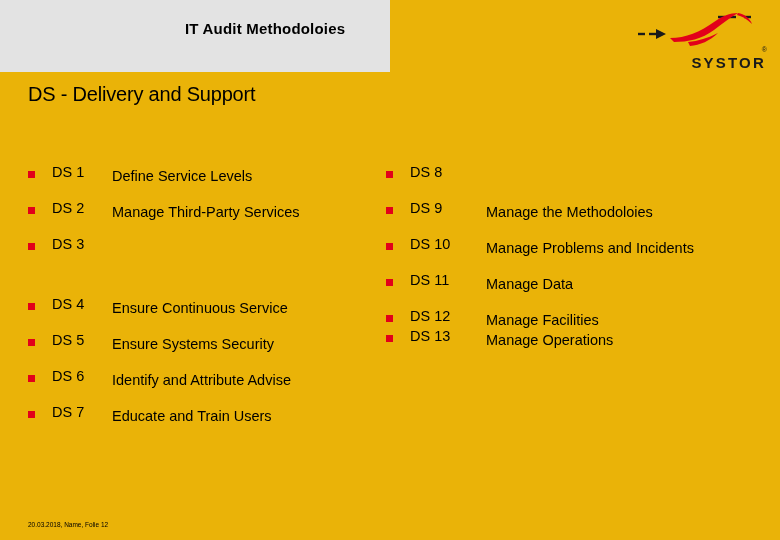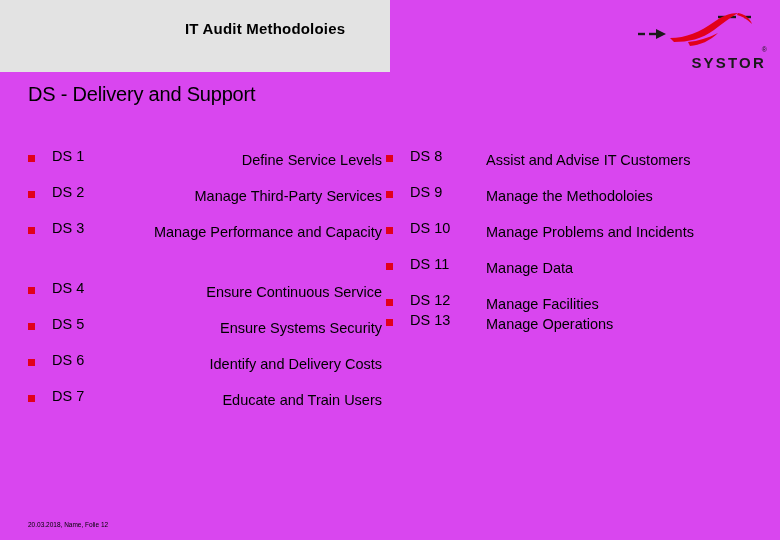--- a/index.html
+++ b/index.html
@@ -11,21 +11,21 @@
     height: 540px;
     background: #ffffff;
     font-family: "Liberation Sans", sans-serif;
     overflow: hidden;
     position: relative;
   }
   .slide {
     position: relative;
     width: 780px;
     height: 540px;
-    background: #d946ef;
+    background: #eab308;
   }
   
   .header-band {
     position: absolute;
     left: 0;
     top: 0;
     width: 390px;
     height: 72px;
     background: #e3e3e3;
   }
@@ -85,20 +85,21 @@
   .col {
     position: absolute;
     top: 148px;
   }
   .col-left { left: 28px; width: 360px; }
   .col-right { left: 386px; width: 380px; }
 
   .row {
     position: relative;
     min-height: 34px;
+    margin-top: 16px;
   }
   .bullet {
     position: absolute;
     left: 0;
     top: 7px;
     width: 7px;
     height: 7px;
     background: #e2001a;
   }
   .row-code {
@@ -108,21 +109,21 @@
     font-size: 14.5px;
     color: #000000;
   }
   .row-text {
     position: absolute;
     top: 0;
     font-size: 14.5px;
     color: #000000;
     line-height: 24px;
   }
-  .col-left .row-text { left: 102px; width: 252px; text-align: right; }
+  .col-left .row-text { left: 84px; width: 252px; }
   .col-right .row-text { left: 100px; width: 280px; }
 
   
   .footer {
     position: absolute;
     left: 28px;
     top: 521px;
     font-size: 6.5px;
     color: #000000;
   }
@@ -167,49 +168,47 @@
       <span class="row-text">Define Service Levels</span>
     </div>
     <div class="row" style="top:36px;position:absolute;width:360px;">
       <span class="bullet"></span>
       <span class="row-code">DS 2</span>
       <span class="row-text">Manage Third-Party Services</span>
     </div>
     <div class="row" style="top:72px;position:absolute;width:360px;">
       <span class="bullet"></span>
       <span class="row-code">DS 3</span>
-      <span class="row-text">Manage Performance and Capacity</span>
     </div>
     <div class="row" style="top:132px;position:absolute;width:360px;">
       <span class="bullet"></span>
       <span class="row-code">DS 4</span>
       <span class="row-text">Ensure Continuous Service</span>
     </div>
     <div class="row" style="top:168px;position:absolute;width:360px;">
       <span class="bullet"></span>
       <span class="row-code">DS 5</span>
       <span class="row-text">Ensure Systems Security</span>
     </div>
     <div class="row" style="top:204px;position:absolute;width:360px;">
       <span class="bullet"></span>
       <span class="row-code">DS 6</span>
-      <span class="row-text">Identify and Delivery Costs</span>
+      <span class="row-text">Identify and Attribute Advise</span>
     </div>
     <div class="row" style="top:240px;position:absolute;width:360px;">
       <span class="bullet"></span>
       <span class="row-code">DS 7</span>
       <span class="row-text">Educate and Train Users</span>
     </div>
   </div>
 
   <div class="col col-right">
     <div class="row" style="top:0px;position:absolute;width:380px;text-decoration:underline;">
       <span class="bullet"></span>
       <span class="row-code">DS 8</span>
-      <span class="row-text">Assist and Advise IT Customers</span>
     </div>
     <div class="row" style="top:36px;position:absolute;width:380px;">
       <span class="bullet"></span>
       <span class="row-code">DS 9</span>
       <span class="row-text">Manage the Methodoloies</span>
     </div>
     <div class="row" style="top:72px;position:absolute;width:380px;">
       <span class="bullet"></span>
       <span class="row-code">DS 10</span>
       <span class="row-text">Manage Problems and Incidents</span>

